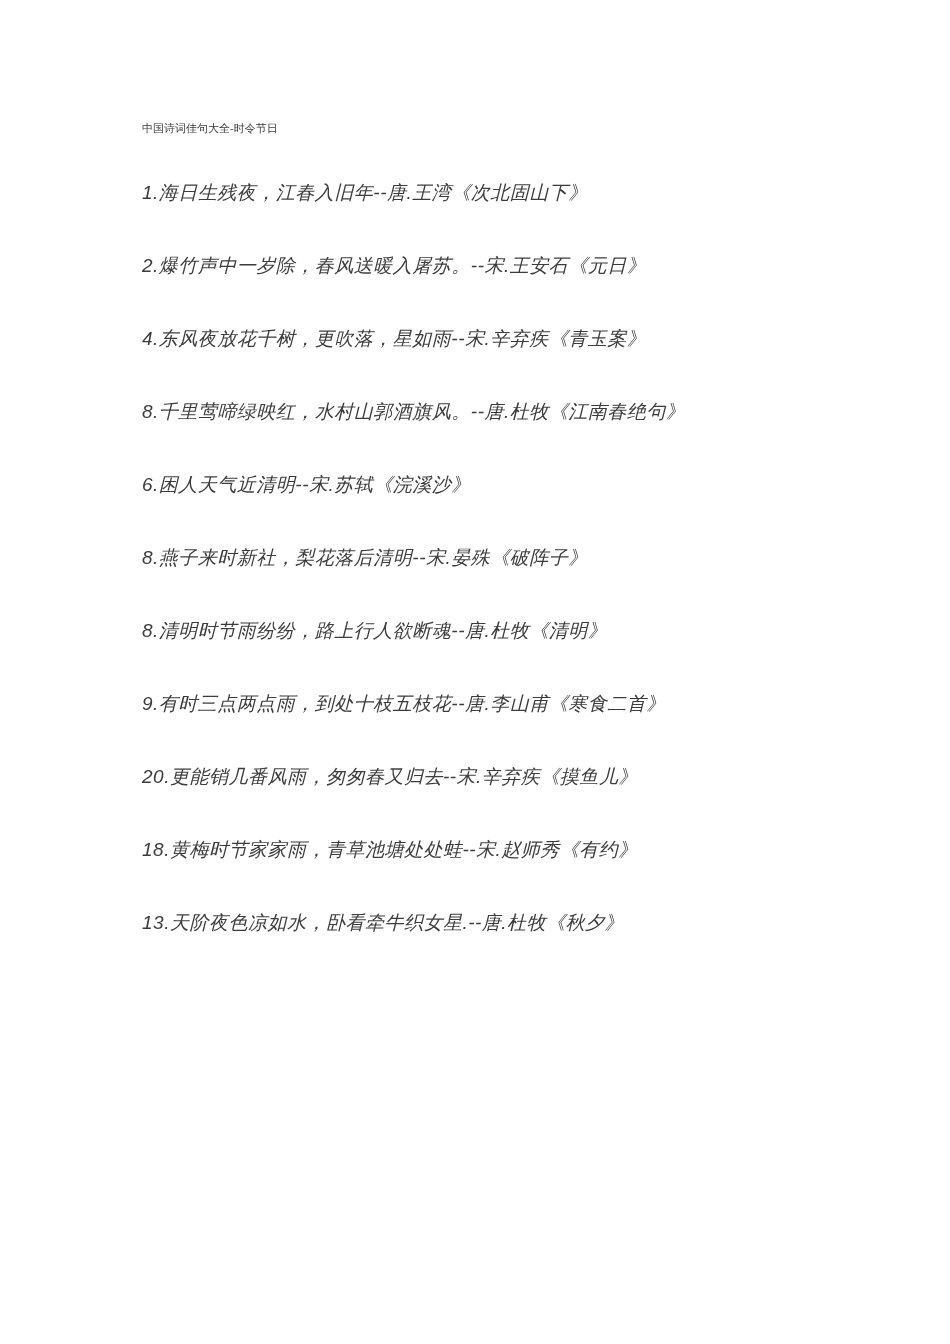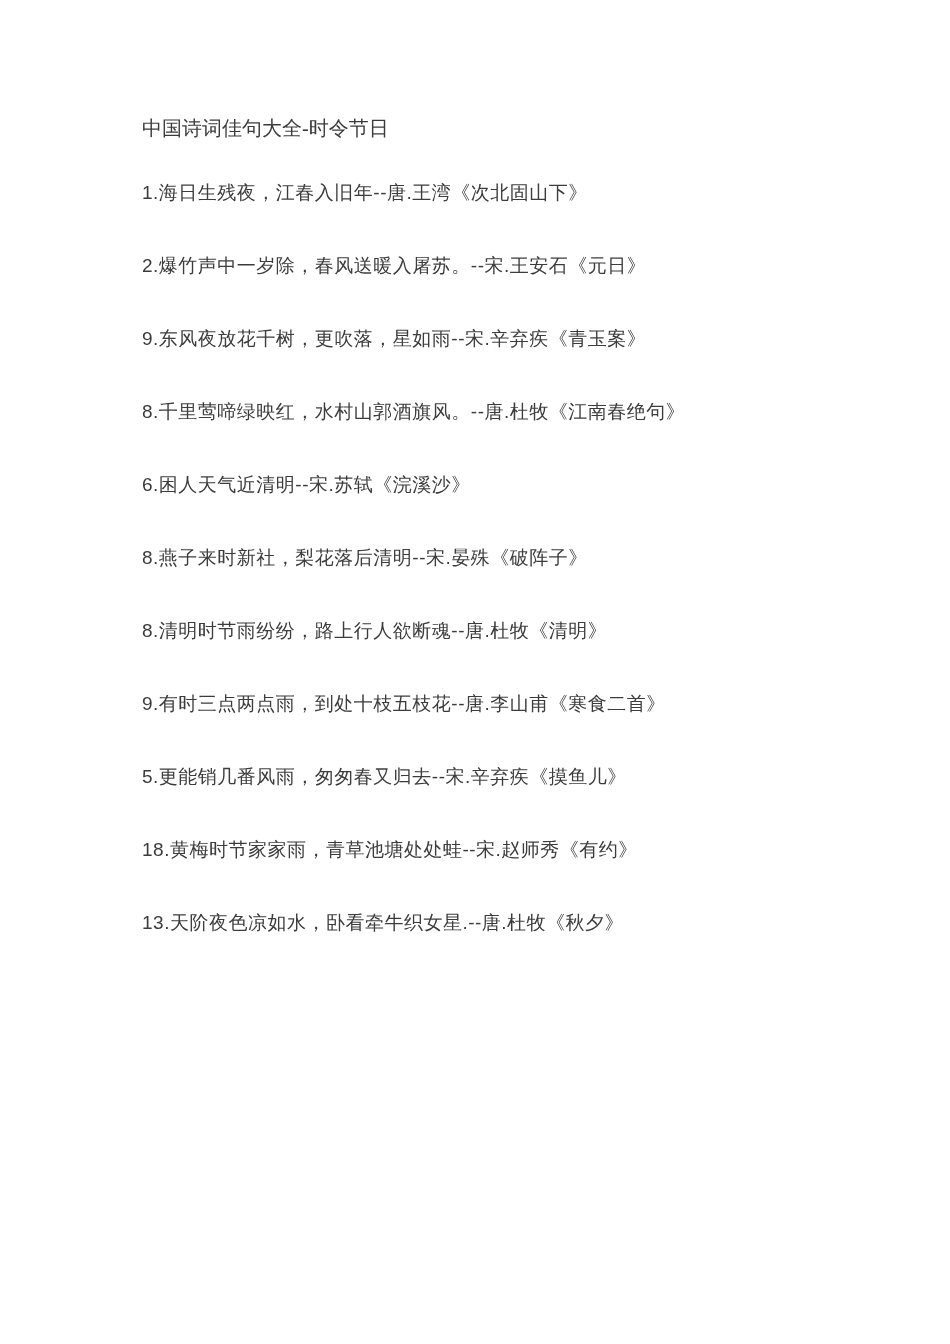--- a/index.html
+++ b/index.html
@@ -14,50 +14,51 @@
   }
   .page {
     box-sizing: border-box;
     width: 950px;
     height: 1344px;
     padding: 118px 130px 0 142px;
     background: #ffffff;
   }
   .doc-title {
     font-family: "Liberation Serif", "DejaVu Serif", serif;
-    font-size: 20px;
+    font-size: 11px;
     line-height: 20px;
     color: #3b3b3b;
     margin: 0 0 25px 0;
     font-weight: normal;
   }
   .poem-list {
     width: 678px;
   }
   .poem-line {
     font-family: "Liberation Sans", "DejaVu Sans", sans-serif;
     font-size: 19px;
     line-height: 60px;
     color: #3c3c3c;
     margin: 0 0 13px 0;
     letter-spacing: 0.5px;
     word-break: break-all;
+    font-style: italic;
   }
 </style>
 </head>
 <body>
 
 <div class="page">
   <p class="doc-title">中国诗词佳句大全-时令节日</p>
   <div class="poem-list">
       <p class="poem-line">1.海日生残夜，江春入旧年--唐.王湾《次北固山下》</p>
       <p class="poem-line">2.爆竹声中一岁除，春风送暖入屠苏。--宋.王安石《元日》</p>
-      <p class="poem-line">9.东风夜放花千树，更吹落，星如雨--宋.辛弃疾《青玉案》</p>
+      <p class="poem-line">4.东风夜放花千树，更吹落，星如雨--宋.辛弃疾《青玉案》</p>
       <p class="poem-line">8.千里莺啼绿映红，水村山郭酒旗风。--唐.杜牧《江南春绝句》</p>
       <p class="poem-line">6.困人天气近清明--宋.苏轼《浣溪沙》</p>
       <p class="poem-line">8.燕子来时新社，梨花落后清明--宋.晏殊《破阵子》</p>
       <p class="poem-line">8.清明时节雨纷纷，路上行人欲断魂--唐.杜牧《清明》</p>
       <p class="poem-line">9.有时三点两点雨，到处十枝五枝花--唐.李山甫《寒食二首》</p>
-      <p class="poem-line">5.更能销几番风雨，匆匆春又归去--宋.辛弃疾《摸鱼儿》</p>
+      <p class="poem-line">20.更能销几番风雨，匆匆春又归去--宋.辛弃疾《摸鱼儿》</p>
       <p class="poem-line">18.黄梅时节家家雨，青草池塘处处蛙--宋.赵师秀《有约》</p>
       <p class="poem-line">13.天阶夜色凉如水，卧看牵牛织女星.--唐.杜牧《秋夕》</p>
     </div>
 </div>
 
 </body></html>

